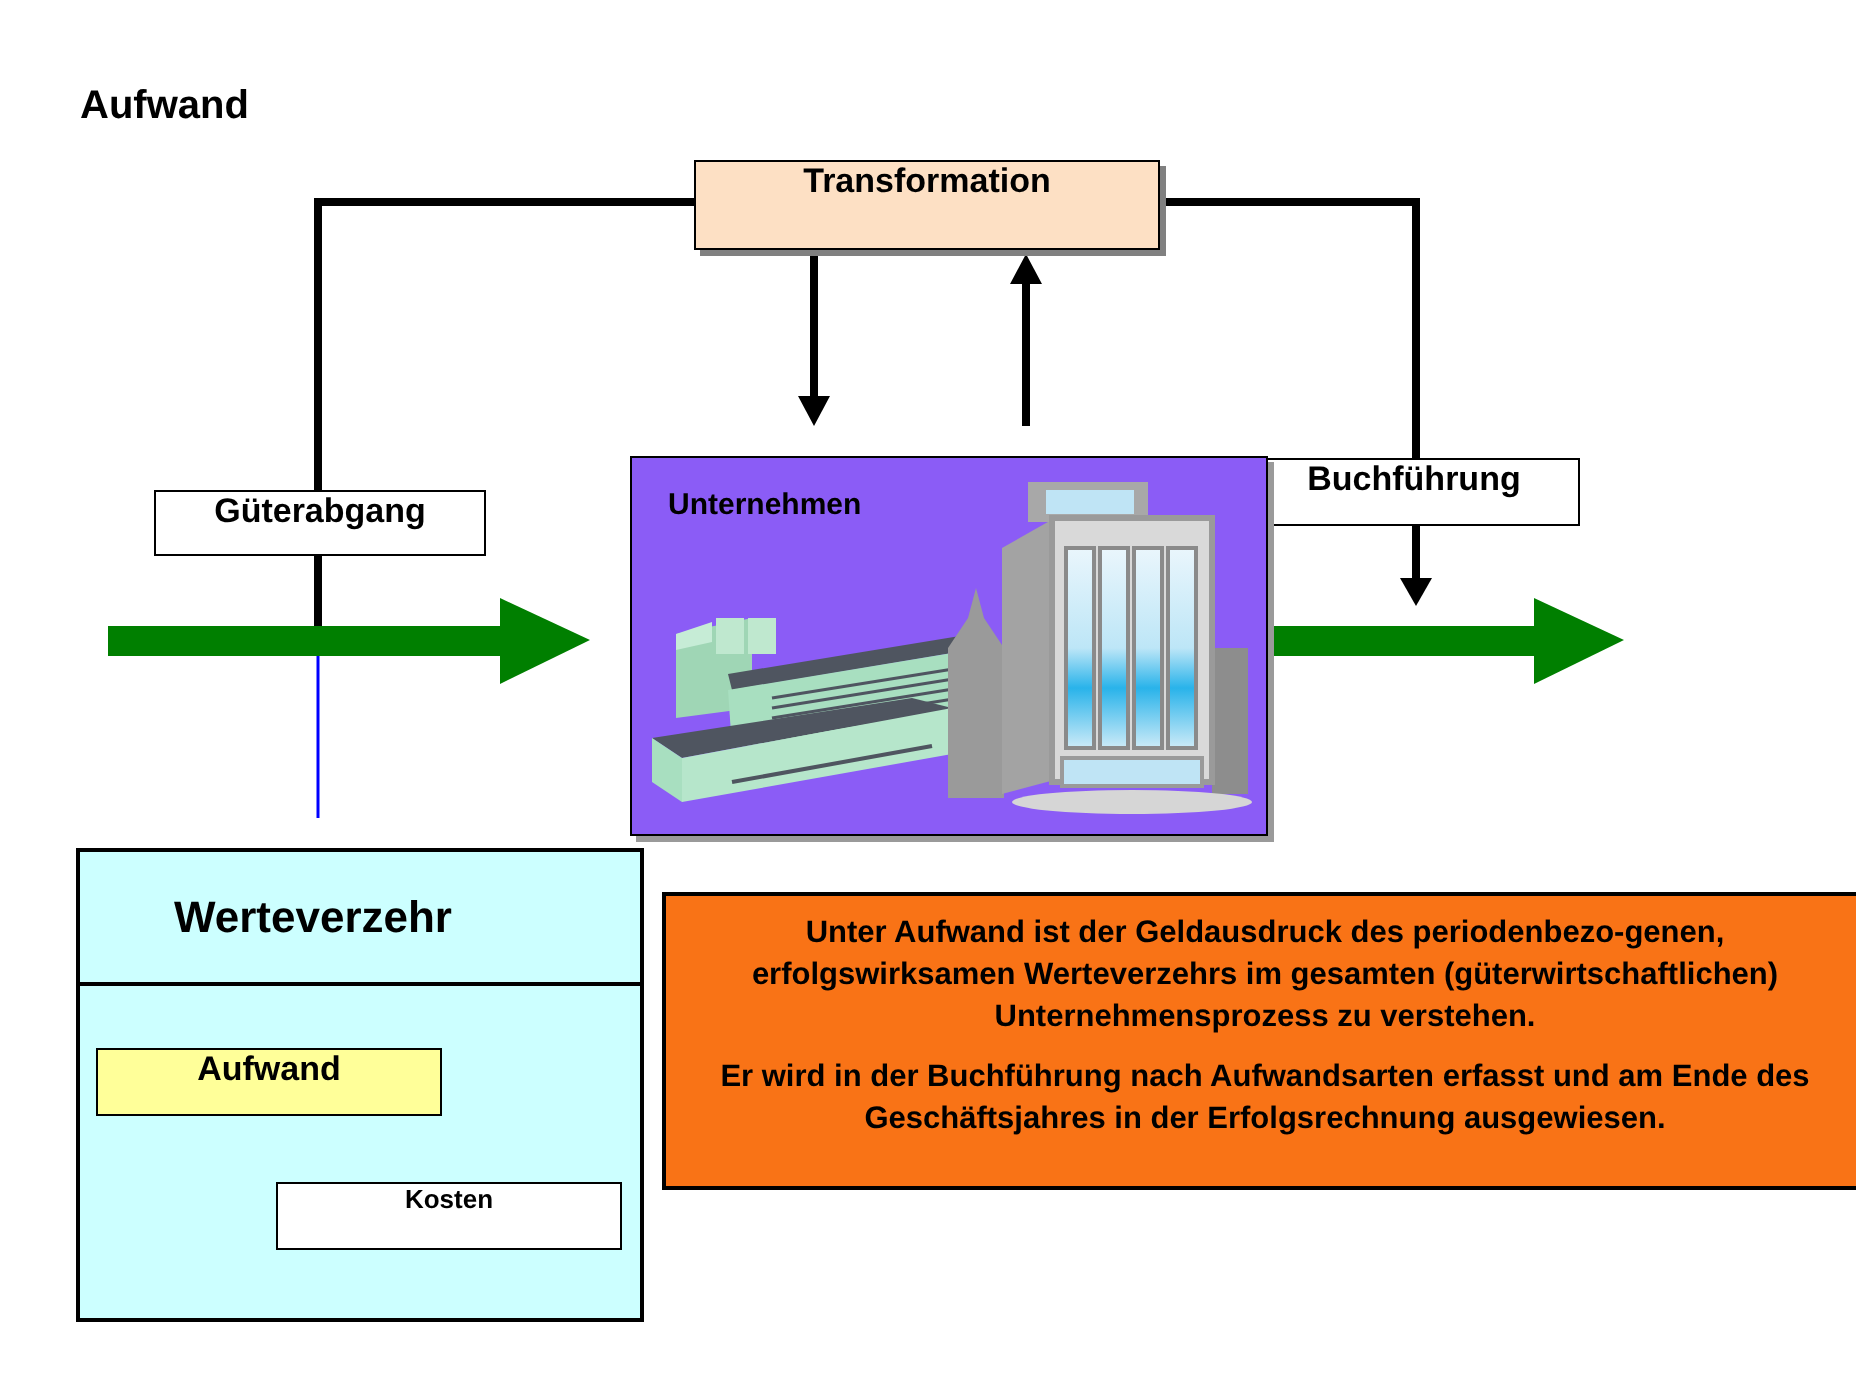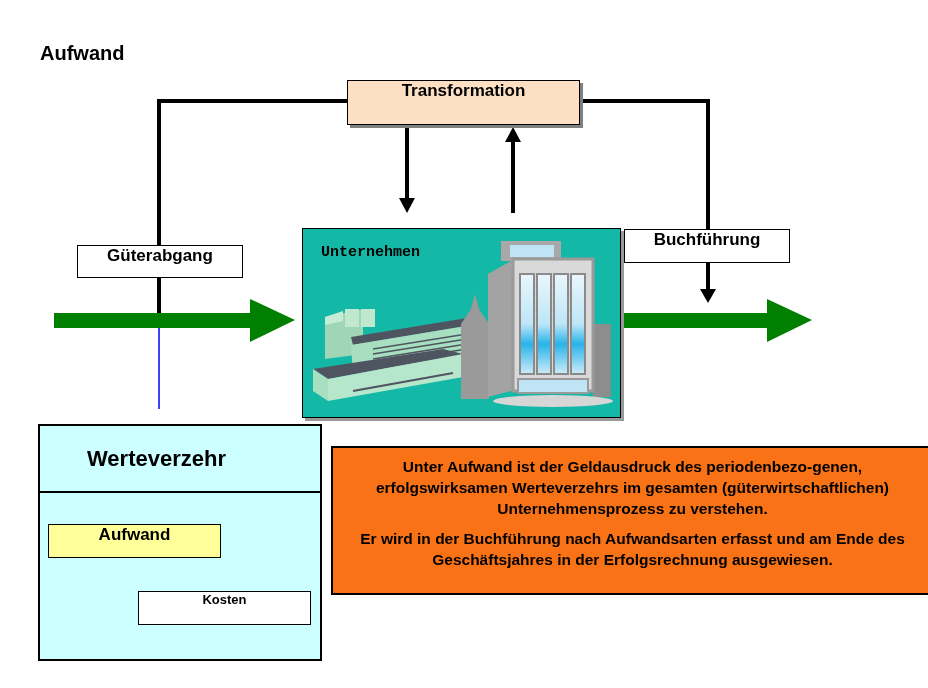--- a/index.html
+++ b/index.html
@@ -7,22 +7,22 @@
          font-family:"Liberation Sans", sans-serif; color:#000; }
   .abs { position:absolute;margin-top:15px; }
   .title { left:40px; top:27px; font-size:20px; font-weight:bold; }
   svg.wires { position:absolute; left:0; top:0; }
   .box { position:absolute; box-sizing:border-box; display:flex; align-items:flex-start; justify-content:center;
          font-weight:bold; }
   .transformation { left:347px; top:80px; width:233px; height:45px; background:#fde0c4;
          border:1px solid #000; box-shadow:3px 3px 0 #808080; font-size:17px; }
   .zugang { left:77px; top:245px; width:166px; height:33px; background:#fff; border:1px solid #000; font-size:17px; }
   .abgang { left:624px; top:229px; width:166px; height:34px; background:#fff; border:1px solid #000; font-size:17px; }
-  .company { left:302px; top:213px; width:317px; height:188px; background:#14b8a6; border:1px solid #000;
-         box-shadow:3px 3px 0 #9a9a9a;font-family:Liberation Mono, monospace; }
+  .company { left:315px; top:213px; width:317px; height:188px; background:#8b5cf6; border:1px solid #000;
+         box-shadow:3px 3px 0 #9a9a9a; }
   .company-label { position:absolute; left:18px; top:15px; font-size:15px; font-weight:bold; }
   .company svg { position:absolute; left:0; top:0; }
   .werte { left:38px; top:409px; width:280px; height:233px; background:#ccffff; border:2px solid #000; }
   .werte-head { position:absolute; left:0; top:0; width:100%; height:67px; border-bottom:2px solid #000;
          box-sizing:border-box; display:flex; align-items:center; font-size:22px; font-weight:bold; padding-left:47px; }
   .aufwand-box { left:8px; top:98px; width:173px; height:34px; background:#ffff99; border:1px solid #000; font-size:17px; }
   .kosten-box { left:98px; top:165px; width:173px; height:34px; background:#fff; border:1px solid #000; font-size:13px; }
   .info { left:331px; top:431px; width:603px; height:149px; background:#f97316; border:2px solid #000;
          box-sizing:border-box; padding:8px 10px; font-size:15.5px; font-weight:bold; line-height:21px;text-align:center; }
   .info p { margin:0 0 9px 0; }

